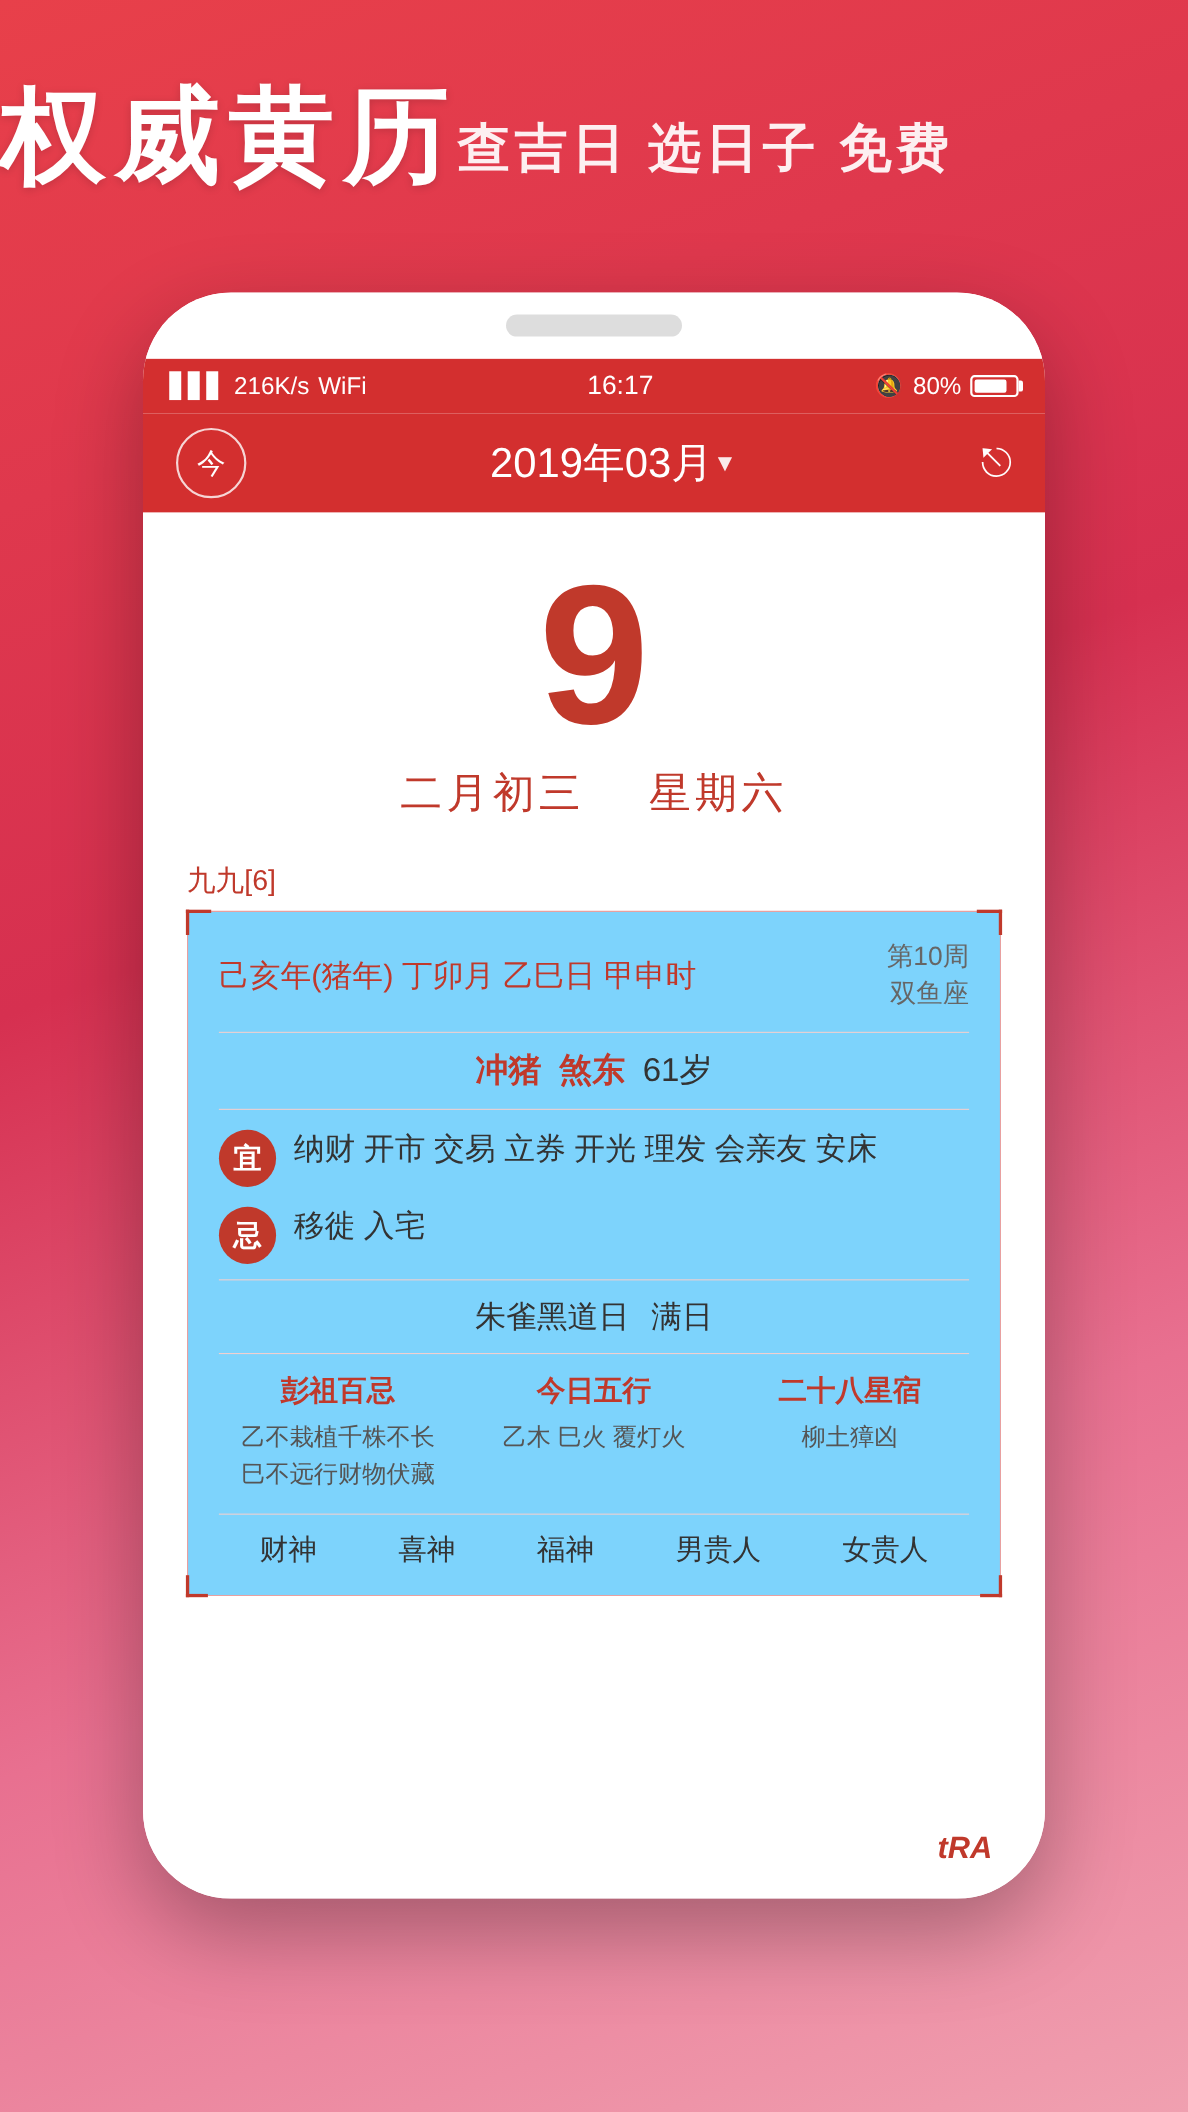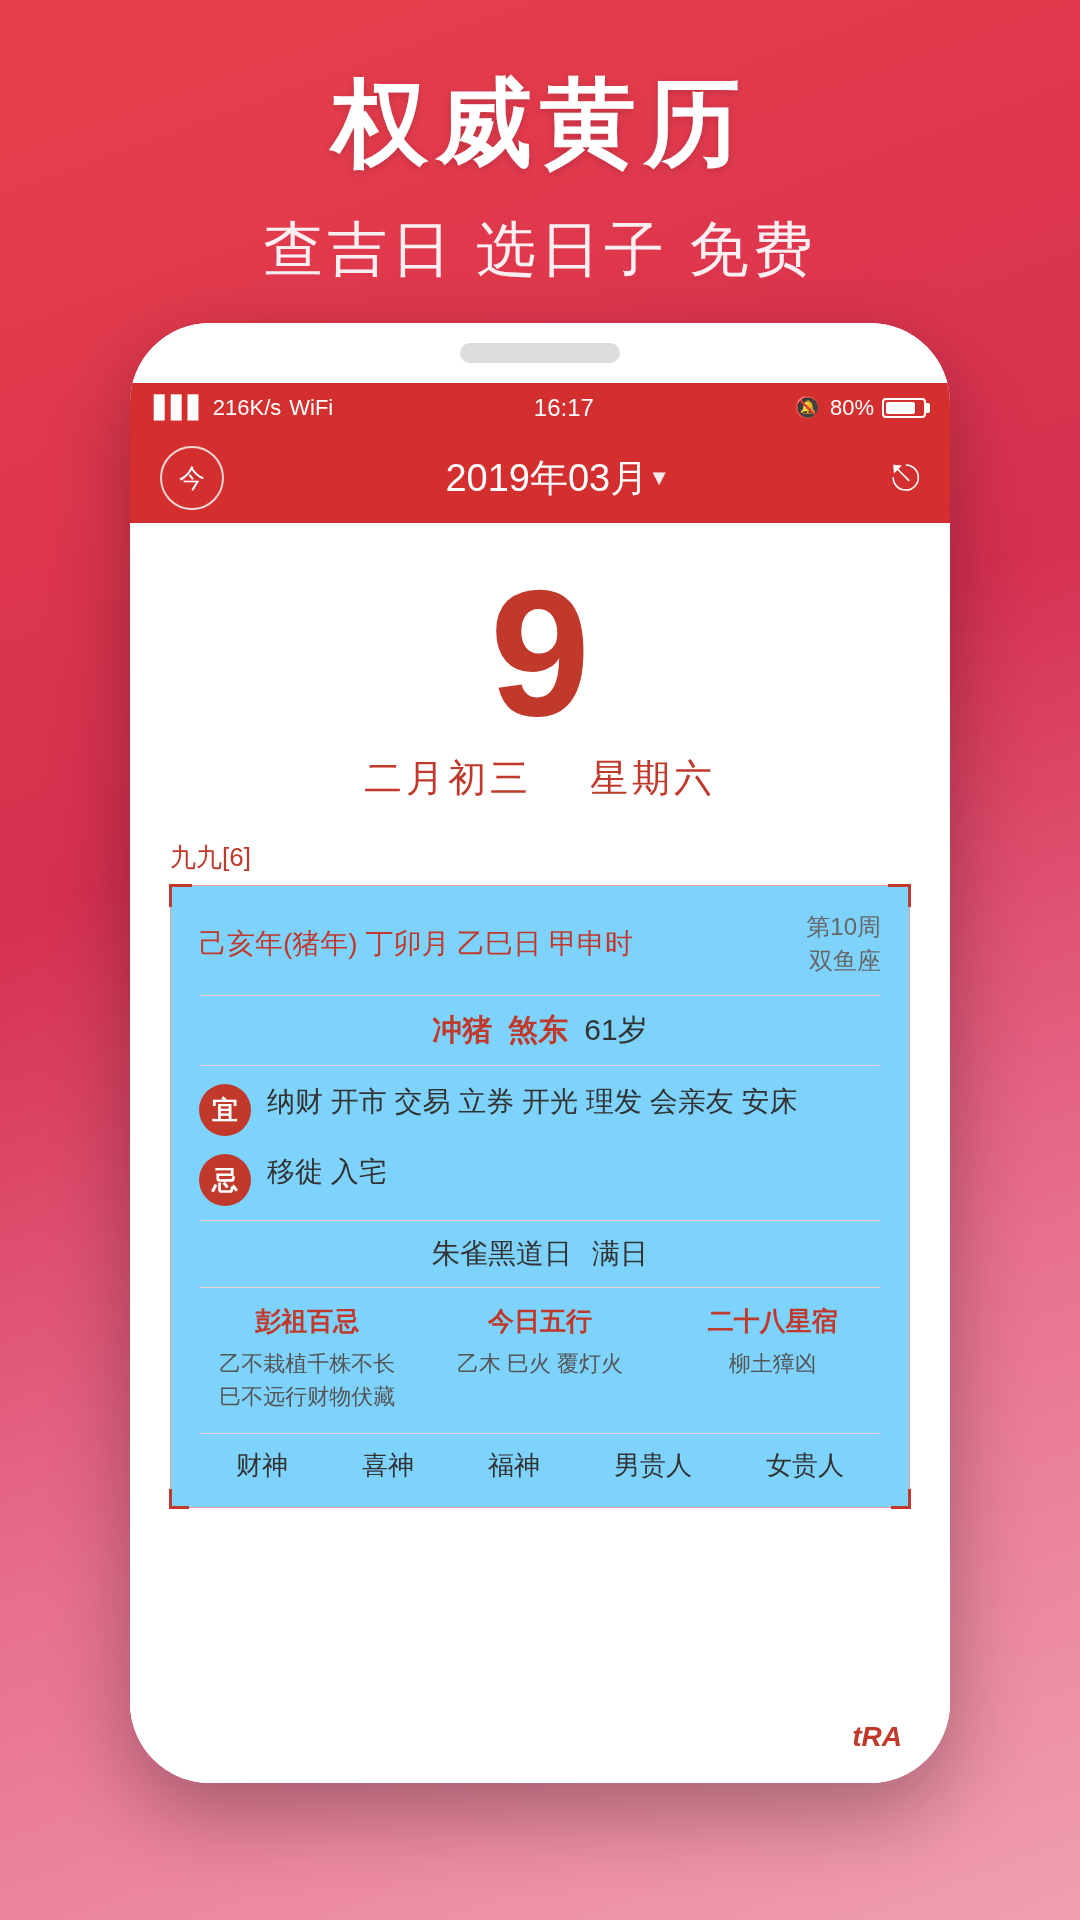--- a/index.html
+++ b/index.html
@@ -13,40 +13,40 @@
       background: linear-gradient(160deg, #e8404a 0%, #d63050 40%, #e87090 70%, #f0a0b0 100%);
       display: flex;
       flex-direction: column;
       align-items: center;
     }
 
     
     .promo-section {
       width: 100%;
       display: flex;
-      flex-direction: column;
+      flex-direction: row;
       align-items: center;
       padding-top: 60px;
-      padding-bottom: 32px;
+      padding-bottom: 56px;
     }
 
     .promo-title {
       font-size: 96px;
       font-weight: 700;
       color: white;
       letter-spacing: 8px;
       text-shadow: 0 2px 8px rgba(0,0,0,0.15);
       margin-bottom: 20px;
     }
 
     .promo-subtitle {
-      font-size: 60px;
+      font-size: 48px;
       color: rgba(255,255,255,0.92);
       letter-spacing: 4px;
-      font-weight: 400;
+      font-weight: 700;
     }
 
     
     .phone-frame {
       width: 820px;
       height: 1460px;
       background: white;
       border-radius: 80px;
       box-shadow: 0 30px 80px rgba(0,0,0,0.3);
       overflow: hidden;

